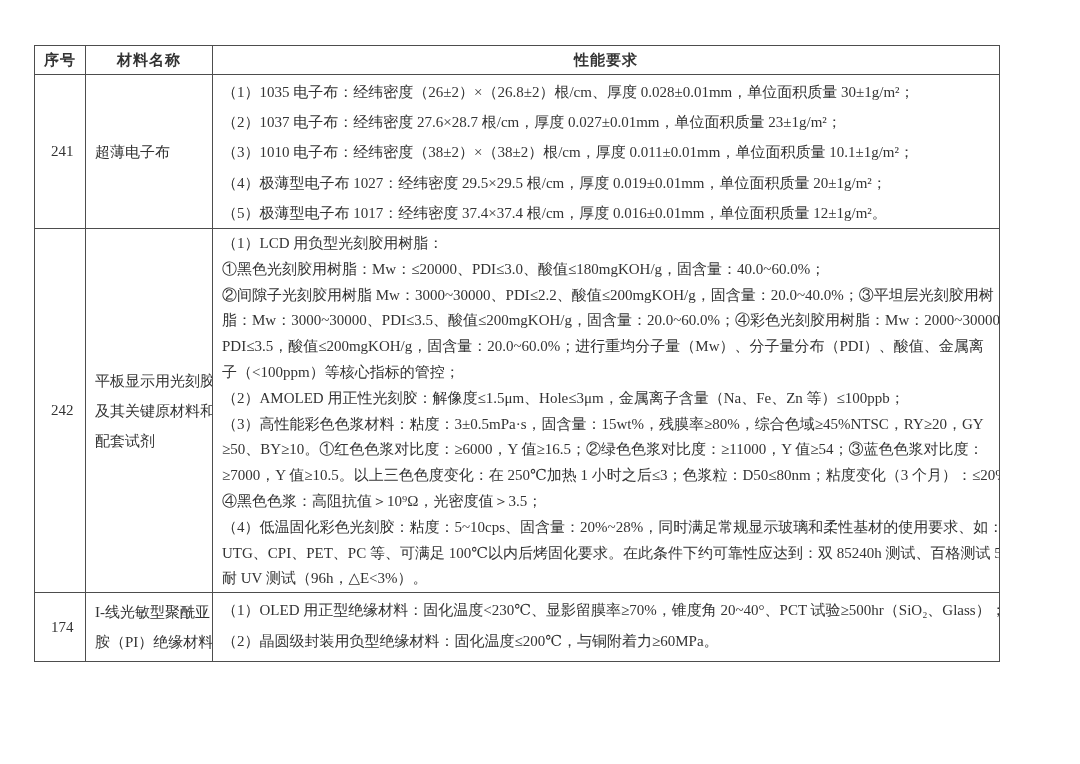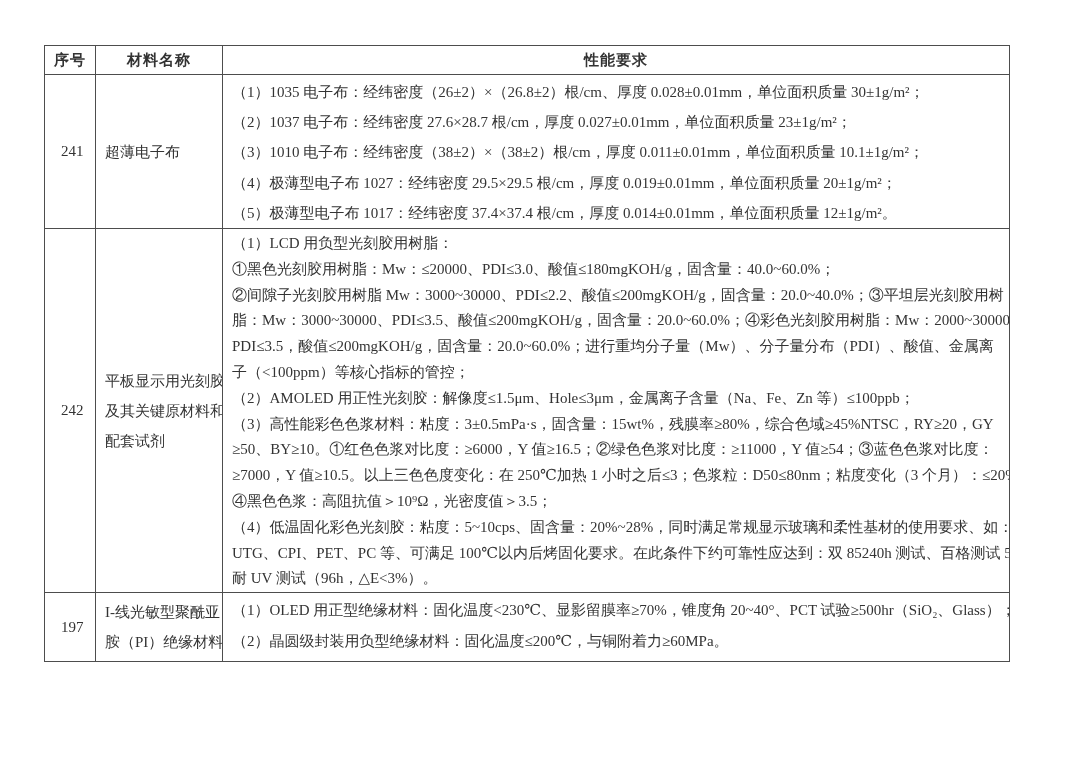--- a/index.html
+++ b/index.html
@@ -12,21 +12,21 @@
     font-family: "Liberation Serif", "DejaVu Serif", serif;
     color: #333333;
   }
   .doc-page {
     position: absolute;
     inset: 0;
     background: #ffffff;
   }
   table.materials {
     position: absolute;
-    left: 44px;
+    left: 34px;
     top: 45px;
     width: 965px;
     border-collapse: collapse;
     table-layout: fixed;
   }
   table.materials th,
   table.materials td {
     border: 1px solid #4d4d4d;
     font-size: 15px;
     color: #333333;
@@ -111,21 +111,21 @@
         <tr>
           <td class="col-no">241</td>
           <td class="col-name">
             <div class="name-line">超薄电子布</div>
           </td>
           <td class="col-req">
             <div class="req-line">（1）1035 电子布：经纬密度（26±2）×（26.8±2）根/cm、厚度 0.028±0.01mm，单位面积质量 30±1g/m²；</div>
             <div class="req-line">（2）1037 电子布：经纬密度 27.6×28.7 根/cm，厚度 0.027±0.01mm，单位面积质量 23±1g/m²；</div>
             <div class="req-line">（3）1010 电子布：经纬密度（38±2）×（38±2）根/cm，厚度 0.011±0.01mm，单位面积质量 10.1±1g/m²；</div>
             <div class="req-line">（4）极薄型电子布 1027：经纬密度 29.5×29.5 根/cm，厚度 0.019±0.01mm，单位面积质量 20±1g/m²；</div>
-            <div class="req-line">（5）极薄型电子布 1017：经纬密度 37.4×37.4 根/cm，厚度 0.014±0.01mm，单位面积质量 12±1g/m²。</div>
+            <div class="req-line">（5）极薄型电子布 1017：经纬密度 37.4×37.4 根/cm，厚度 0.016±0.01mm，单位面积质量 12±1g/m²。</div>
           </td>
         </tr>
         <tr>
           <td class="col-no">242</td>
           <td class="col-name">
             <div class="name-line">平板显示用光刻胶</div>
             <div class="name-line">及其关键原材料和</div>
             <div class="name-line">配套试剂</div>
           </td>
           <td class="col-req">
@@ -139,21 +139,21 @@
             <div class="req-line">（3）高性能彩色色浆材料：粘度：3±0.5mPa·s，固含量：15wt%，残膜率≥80%，综合色域≥45%NTSC，RY≥20，GY</div>
             <div class="req-line">≥50、BY≥10。①红色色浆对比度：≥6000，Y 值≥16.5；②绿色色浆对比度：≥11000，Y 值≥54；③蓝色色浆对比度：</div>
             <div class="req-line">≥7000，Y 值≥10.5。以上三色色度变化：在 250℃加热 1 小时之后≤3；色浆粒：D50≤80nm；粘度变化（3 个月）：≤20%；</div>
             <div class="req-line">④黑色色浆：高阻抗值＞10⁹Ω，光密度值＞3.5；</div>
             <div class="req-line">（4）低温固化彩色光刻胶：粘度：5~10cps、固含量：20%~28%，同时满足常规显示玻璃和柔性基材的使用要求、如：</div>
             <div class="req-line">UTG、CPI、PET、PC 等、可满足 100℃以内后烤固化要求。在此条件下约可靠性应达到：双 85240h 测试、百格测试 5B，</div>
             <div class="req-line">耐 UV 测试（96h，△E&lt;3%）。</div>
           </td>
         </tr>
         <tr>
-          <td class="col-no">197</td>
+          <td class="col-no">174</td>
           <td class="col-name">
             <div class="name-line">I-线光敏型聚酰亚</div>
             <div class="name-line">胺（PI）绝缘材料</div>
           </td>
           <td class="col-req">
             <div class="req-line">（1）OLED 用正型绝缘材料：固化温度&lt;230℃、显影留膜率≥70%，锥度角 20~40°、PCT 试验≥500hr（SiO₂、Glass）；</div>
             <div class="req-line">（2）晶圆级封装用负型绝缘材料：固化温度≤200℃，与铜附着力≥60MPa。</div>
           </td>
         </tr>
       </tbody>

